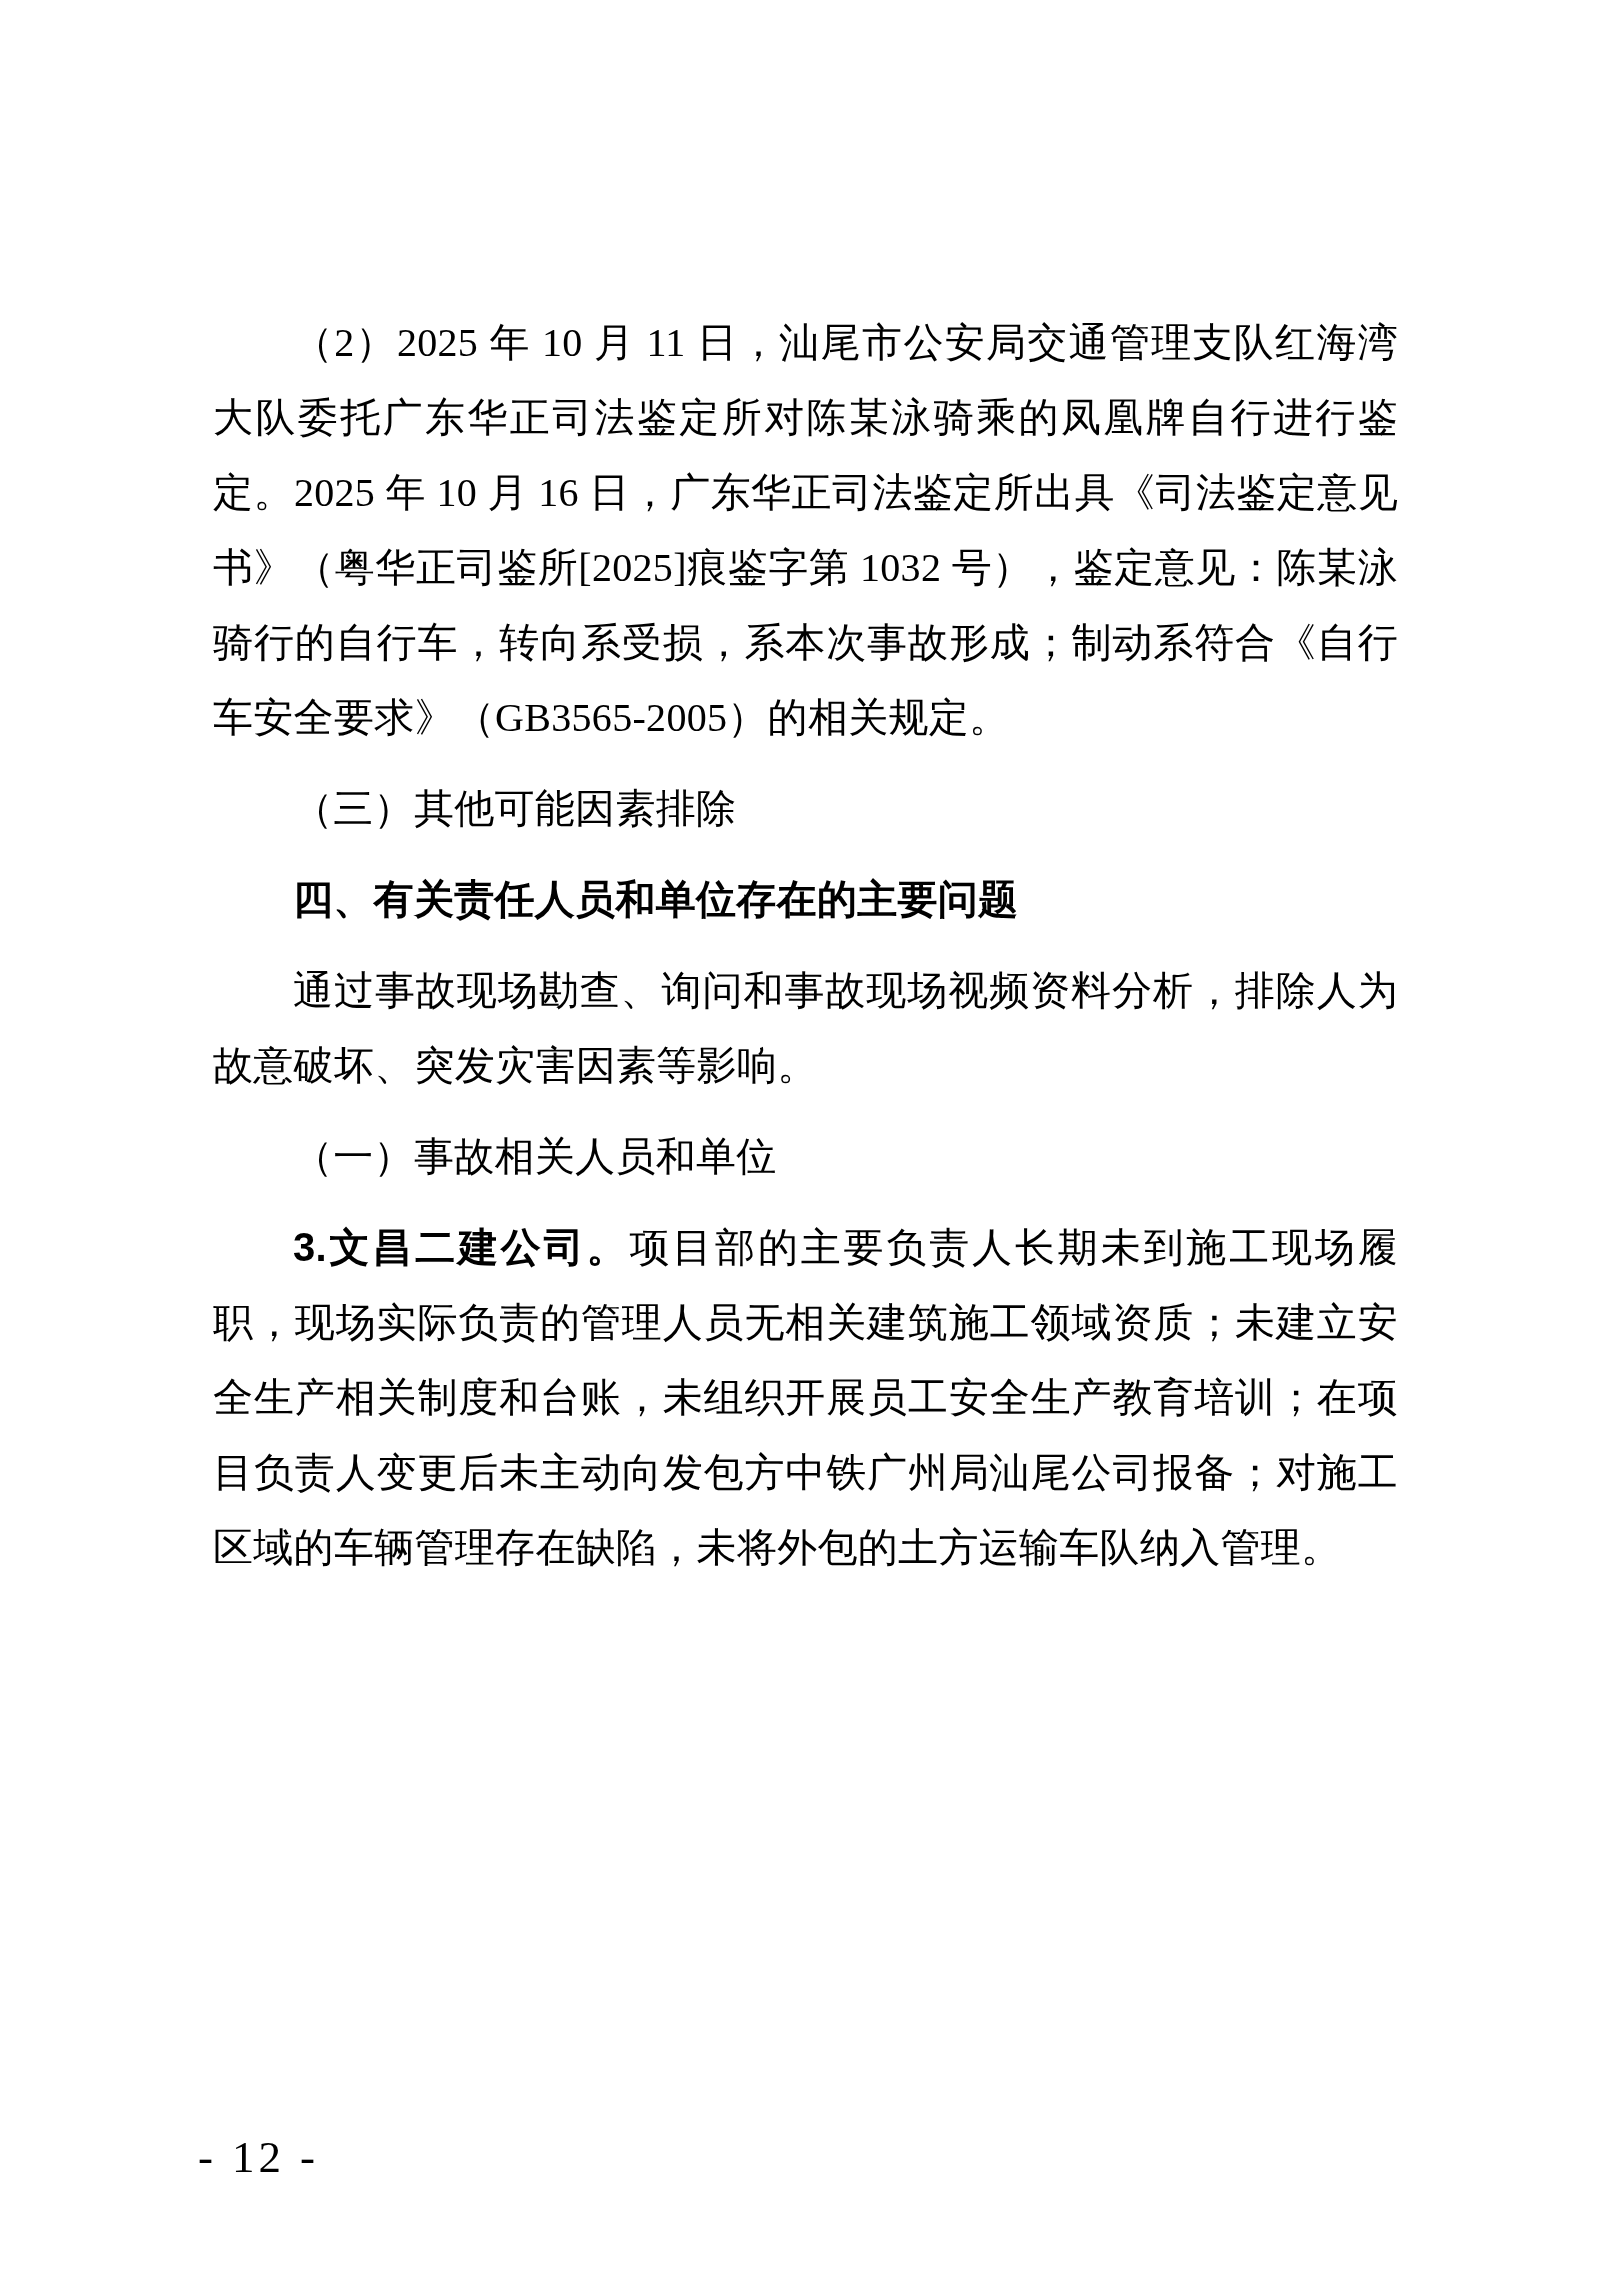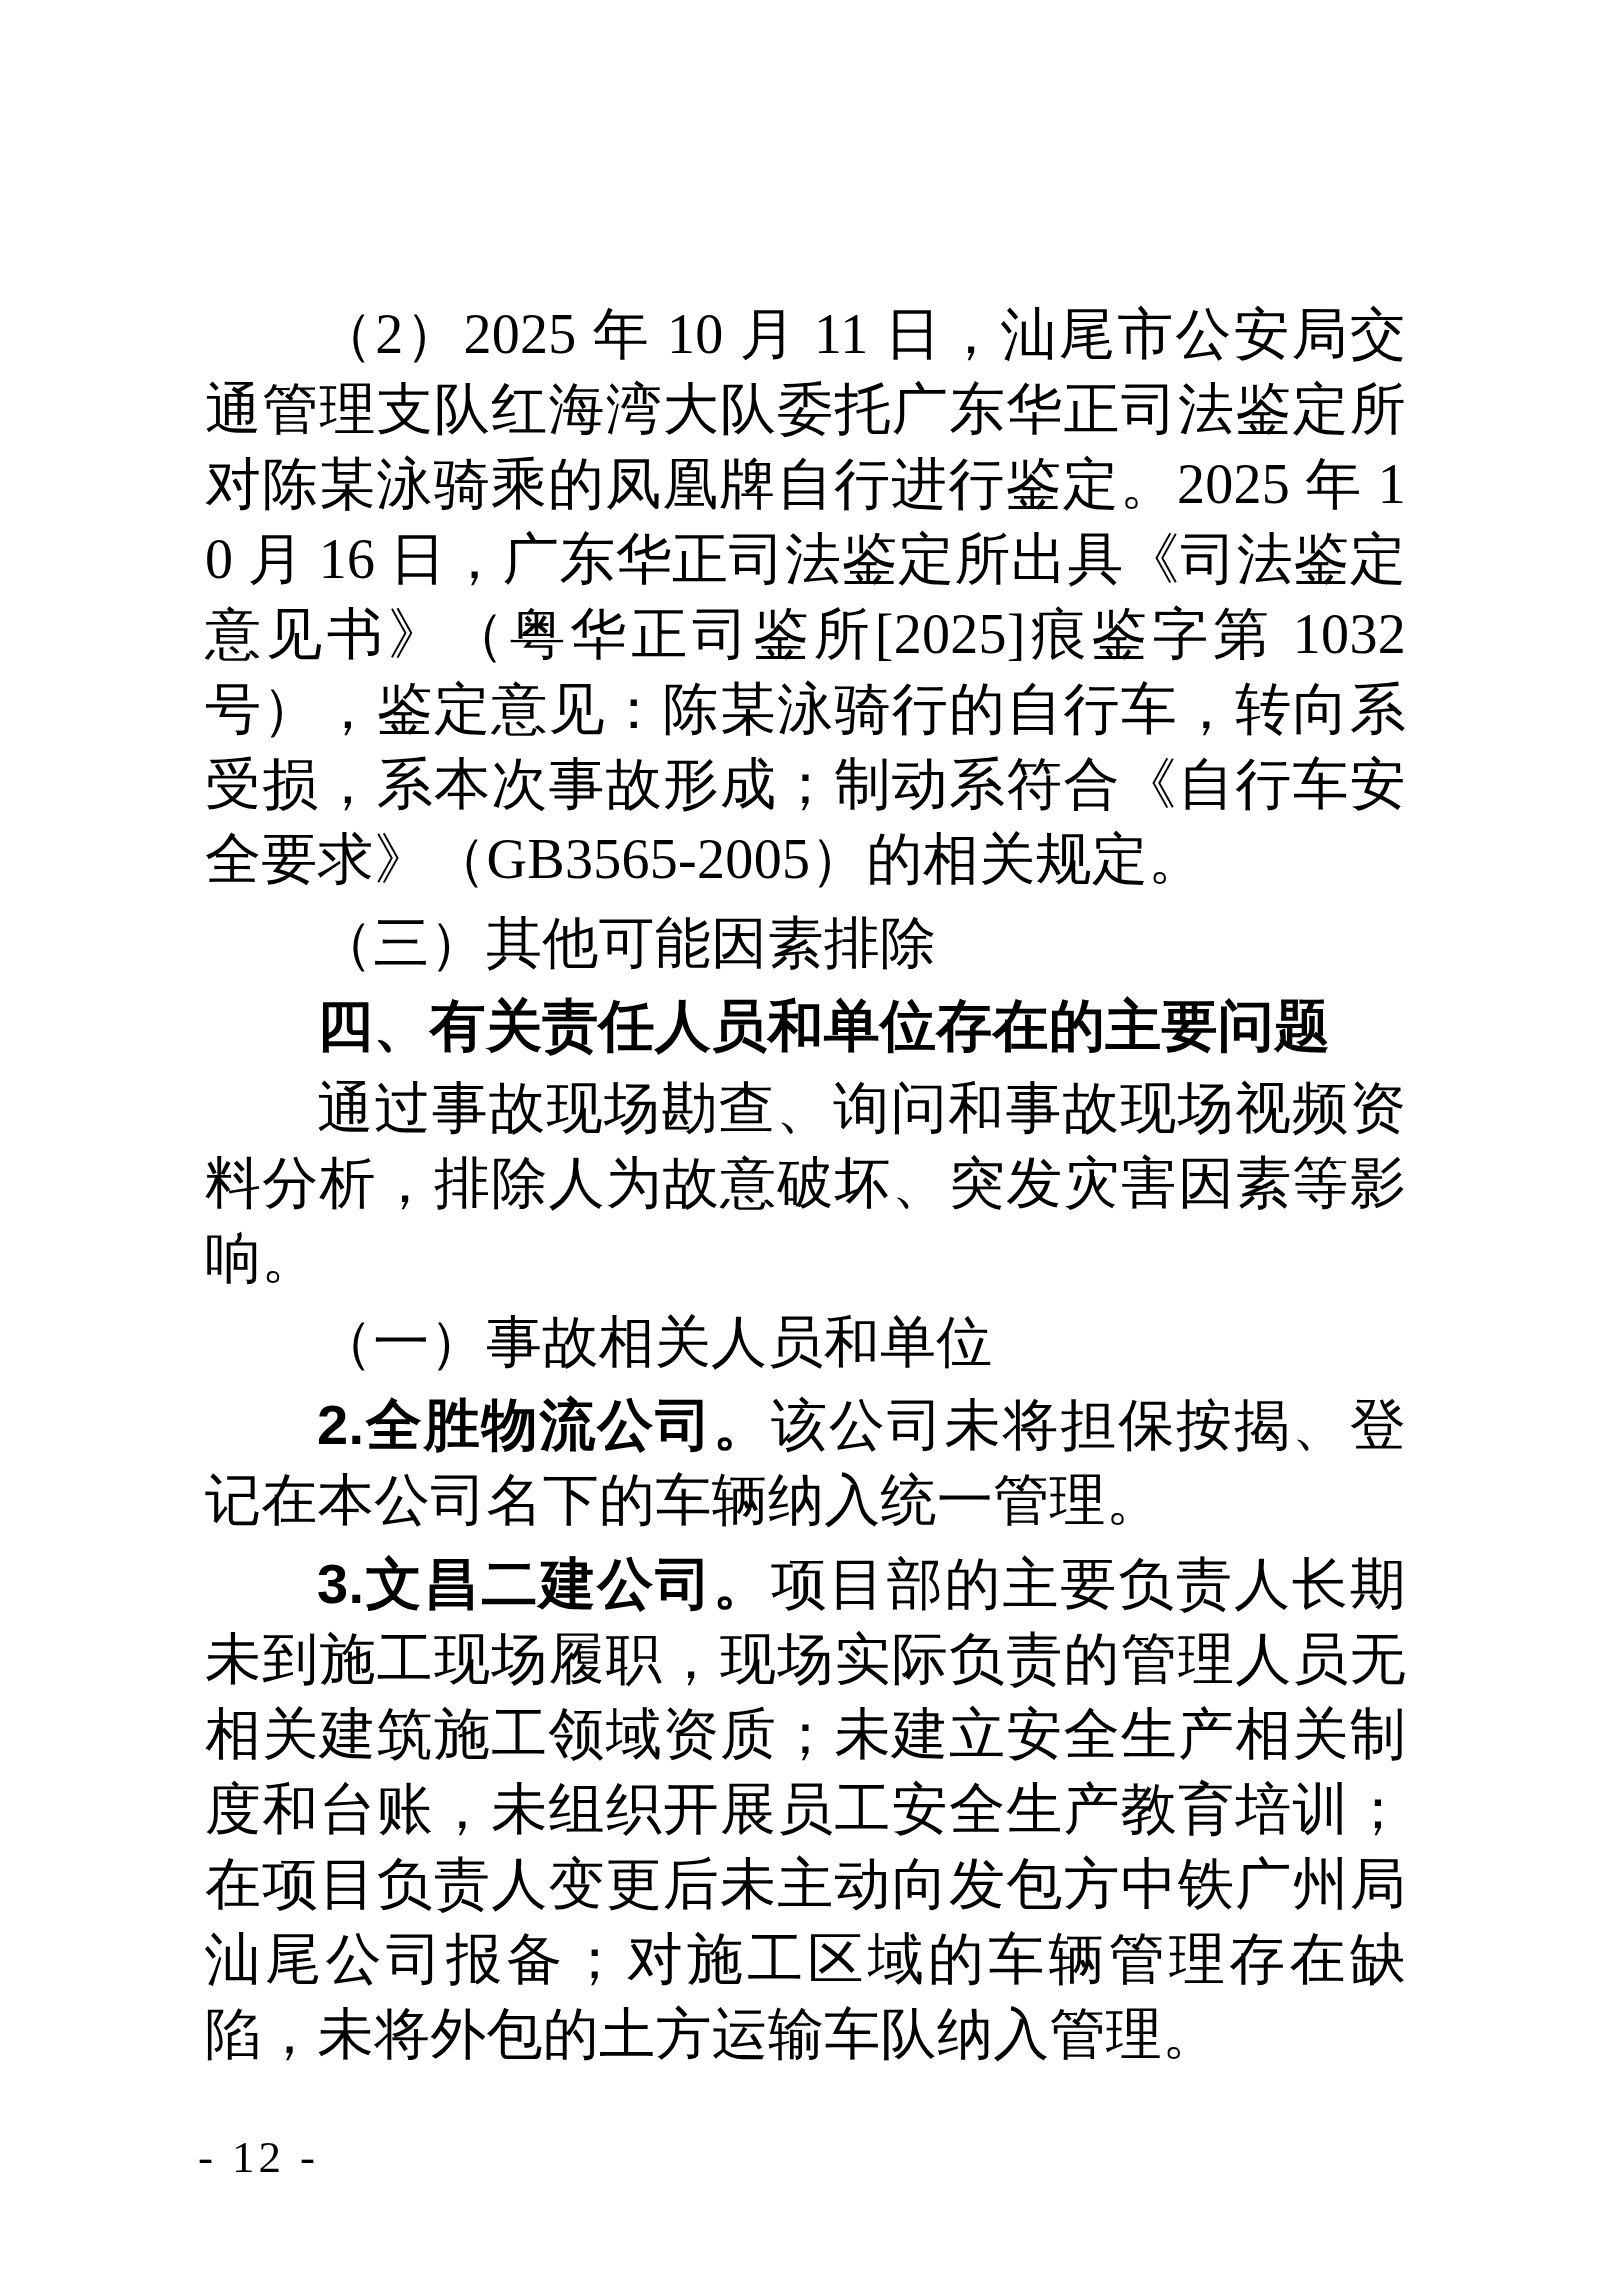--- a/index.html
+++ b/index.html
@@ -16,22 +16,22 @@
     font-family: "Liberation Serif", "DejaVu Serif", serif;
     overflow: hidden;
   }
   .content {
     position: absolute;
     left: 197px;
     top: 289px;
     width: 1217px;
   }
   .para {
-    margin: 8px;
-    font-size: 56px;
+    margin: 16px;
+    font-size: 40px;
     line-height: 75px;
     text-align: justify;
     text-justify: inter-character;
     text-indent: 2em;
     letter-spacing: 0.3px;
     word-break: break-all;
   }
   .para.sub {
     
     font-family: Liberation Sans, sans-serif;
@@ -67,21 +67,20 @@
 
     <p class="para sub">（三）其他可能因素排除</p>
 
     <p class="para heading">四、有关责任人员和单位存在的主要问题</p>
 
     <p class="para body">通过事故现场勘查、询问和事故现场视频资料分析，排除人为故意破坏、突发灾害因素等影响。</p>
 
     <p class="para sub">（一）事故相关人员和单位</p>
 
 
-    <p class="para body item"><span class="lead">2.全胜物流公司。</span><span>该公司未将担保按揭、登记在本公司名下的车辆纳入统一管理。</span></p>
 
     <p class="para body item"><span class="lead">3.文昌二建公司。</span><span>项目部的主要负责人长期未到施工现场履职，现场实际负责的管理人员无相关建筑施工领域资质；未建立安全生产相关制度和台账，未组织开展员工安全生产教育培训；在项目负责人变更后未主动向发包方中铁广州局汕尾公司报备；对施工区域的车辆管理存在缺陷，未将外包的土方运输车队纳入管理。</span></p>
 
   </div>
 
   <div class="page-footer">- 12 -</div>
 </div>
 
 
 </body></html>

